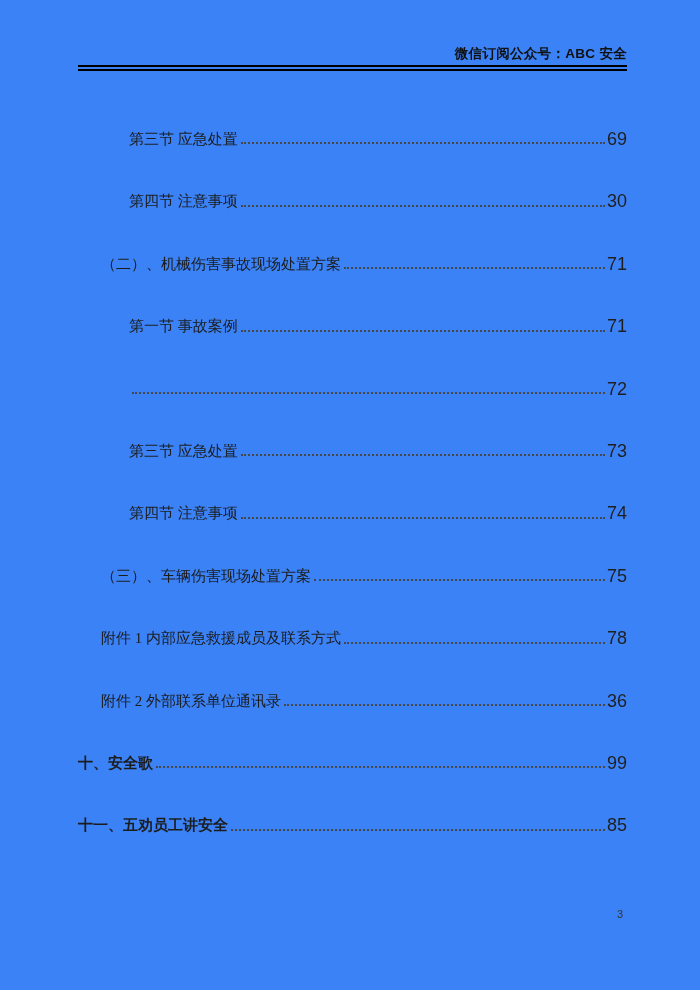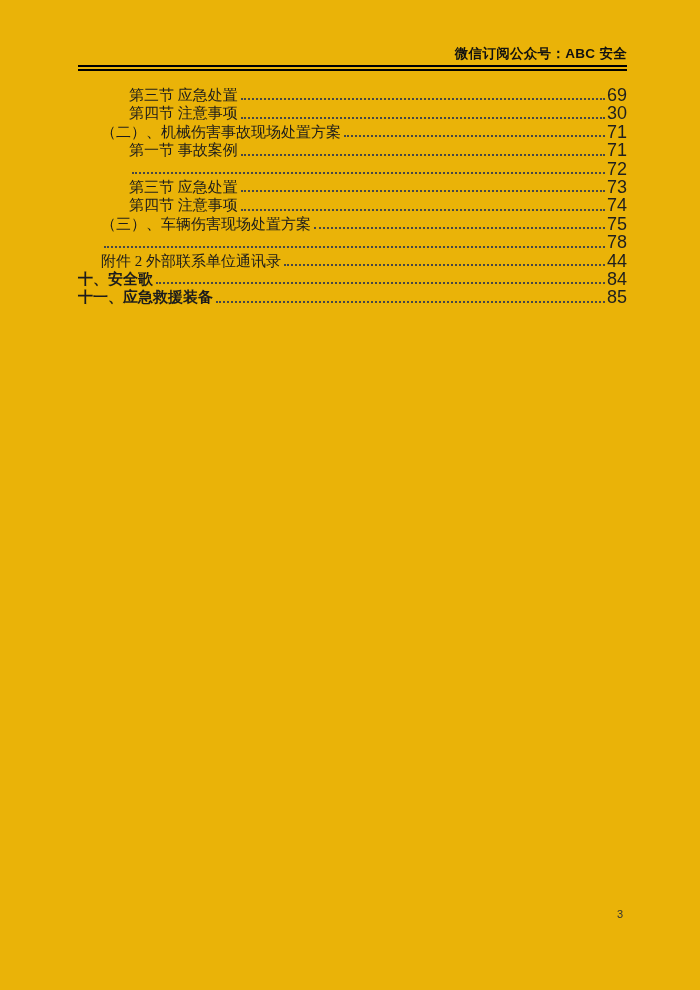--- a/index.html
+++ b/index.html
@@ -1,21 +1,21 @@
 <!DOCTYPE html>
 <html><head>
 <meta charset="utf-8">
 <style>
   * { margin: 0; padding: 0; box-sizing: border-box; }
   html, body { width: 700px; height: 990px; background: #ffffff; }
   .page {
     position: relative;
     width: 700px;
     height: 990px;
-    background: #eab308;
+    background: #3b82f6;
     overflow: hidden;
     font-family: "Liberation Serif", "DejaVu Serif", serif;
     color: #1c1c1c;
   }
   .header-text {
     position: absolute;
     top: 45px;
     left: 78px;
     width: 549px;
     text-align: right;
@@ -41,20 +41,21 @@
     left: 78px;
     width: 549px;
   }
   .toc-row {
     display: flex;
     align-items: flex-end;
     height: 18.4px;
     font-size: 15px;
     line-height: 18.4px;
     white-space: nowrap;
+    margin-top: 44px;
   }
   .toc-row.lvl1 { padding-left: 23px; }
   .toc-row.lvl2 { padding-left: 51px; }
   .toc-row.bold .toc-label { font-weight: 700; }
   .toc-label { flex: 0 0 auto; }
   .leader {
     flex: 1 1 auto;
     align-self: flex-end;
     height: 0;
     border-bottom: 2px dotted #474747;
@@ -120,33 +121,34 @@
     <span class="toc-label">第四节 注意事项</span>
     <span class="leader"></span>
     <span class="toc-page">74</span>
   </div>
       <div class="toc-row lvl1">
     <span class="toc-label">（三）、车辆伤害现场处置方案</span>
     <span class="leader"></span>
     <span class="toc-page">75</span>
   </div>
       <div class="toc-row lvl1">
+    <span class="toc-label">附件 1 内部应急救援成员及联系方式</span>
     <span class="leader"></span>
     <span class="toc-page">78</span>
   </div>
       <div class="toc-row lvl1">
     <span class="toc-label">附件 2  外部联系单位通讯录</span>
     <span class="leader"></span>
-    <span class="toc-page">44</span>
+    <span class="toc-page">36</span>
   </div>
       <div class="toc-row lvl0 bold">
     <span class="toc-label">十、安全歌</span>
     <span class="leader"></span>
-    <span class="toc-page">84</span>
+    <span class="toc-page">99</span>
   </div>
       <div class="toc-row lvl0 bold">
-    <span class="toc-label">十一、应急救援装备</span>
+    <span class="toc-label">十一、五劝员工讲安全</span>
     <span class="leader"></span>
     <span class="toc-page">85</span>
   </div>
     </div>
   <div class="footer">3</div>
 </div>
 
 </body></html>

